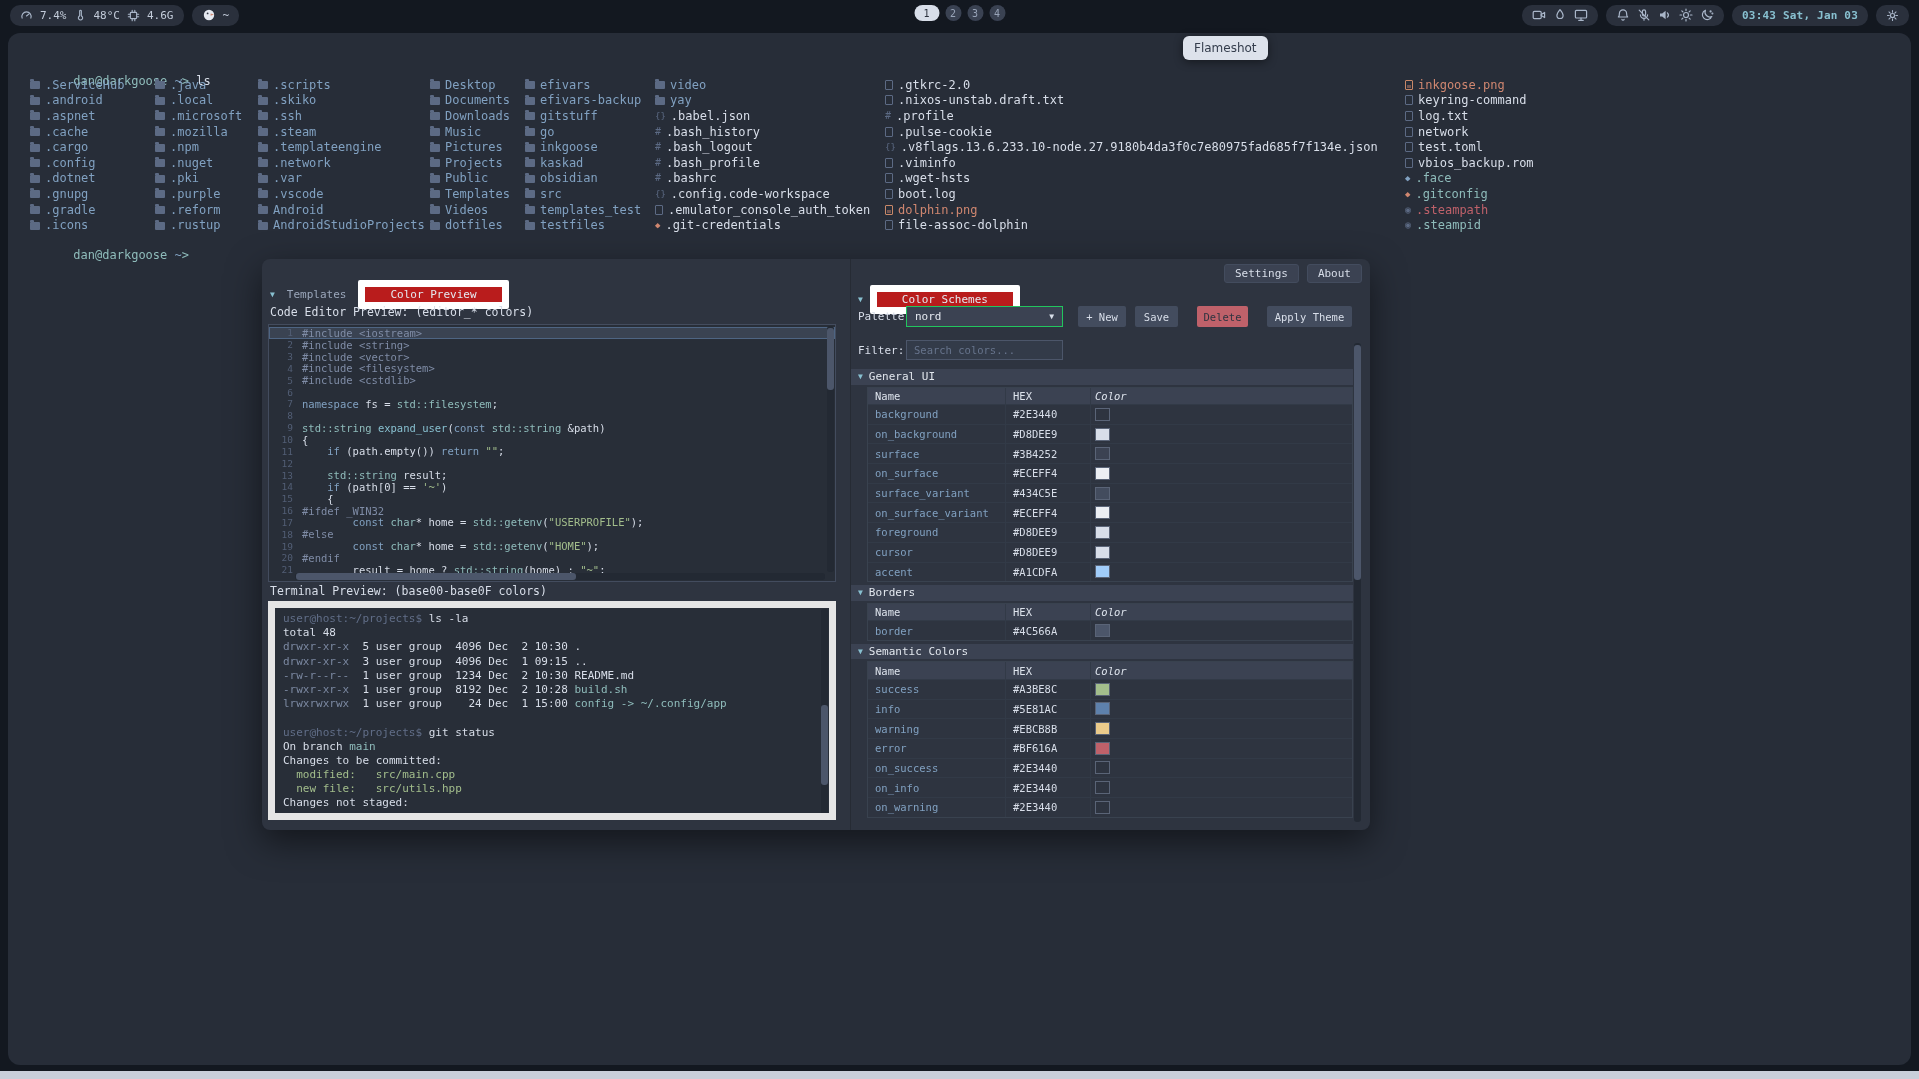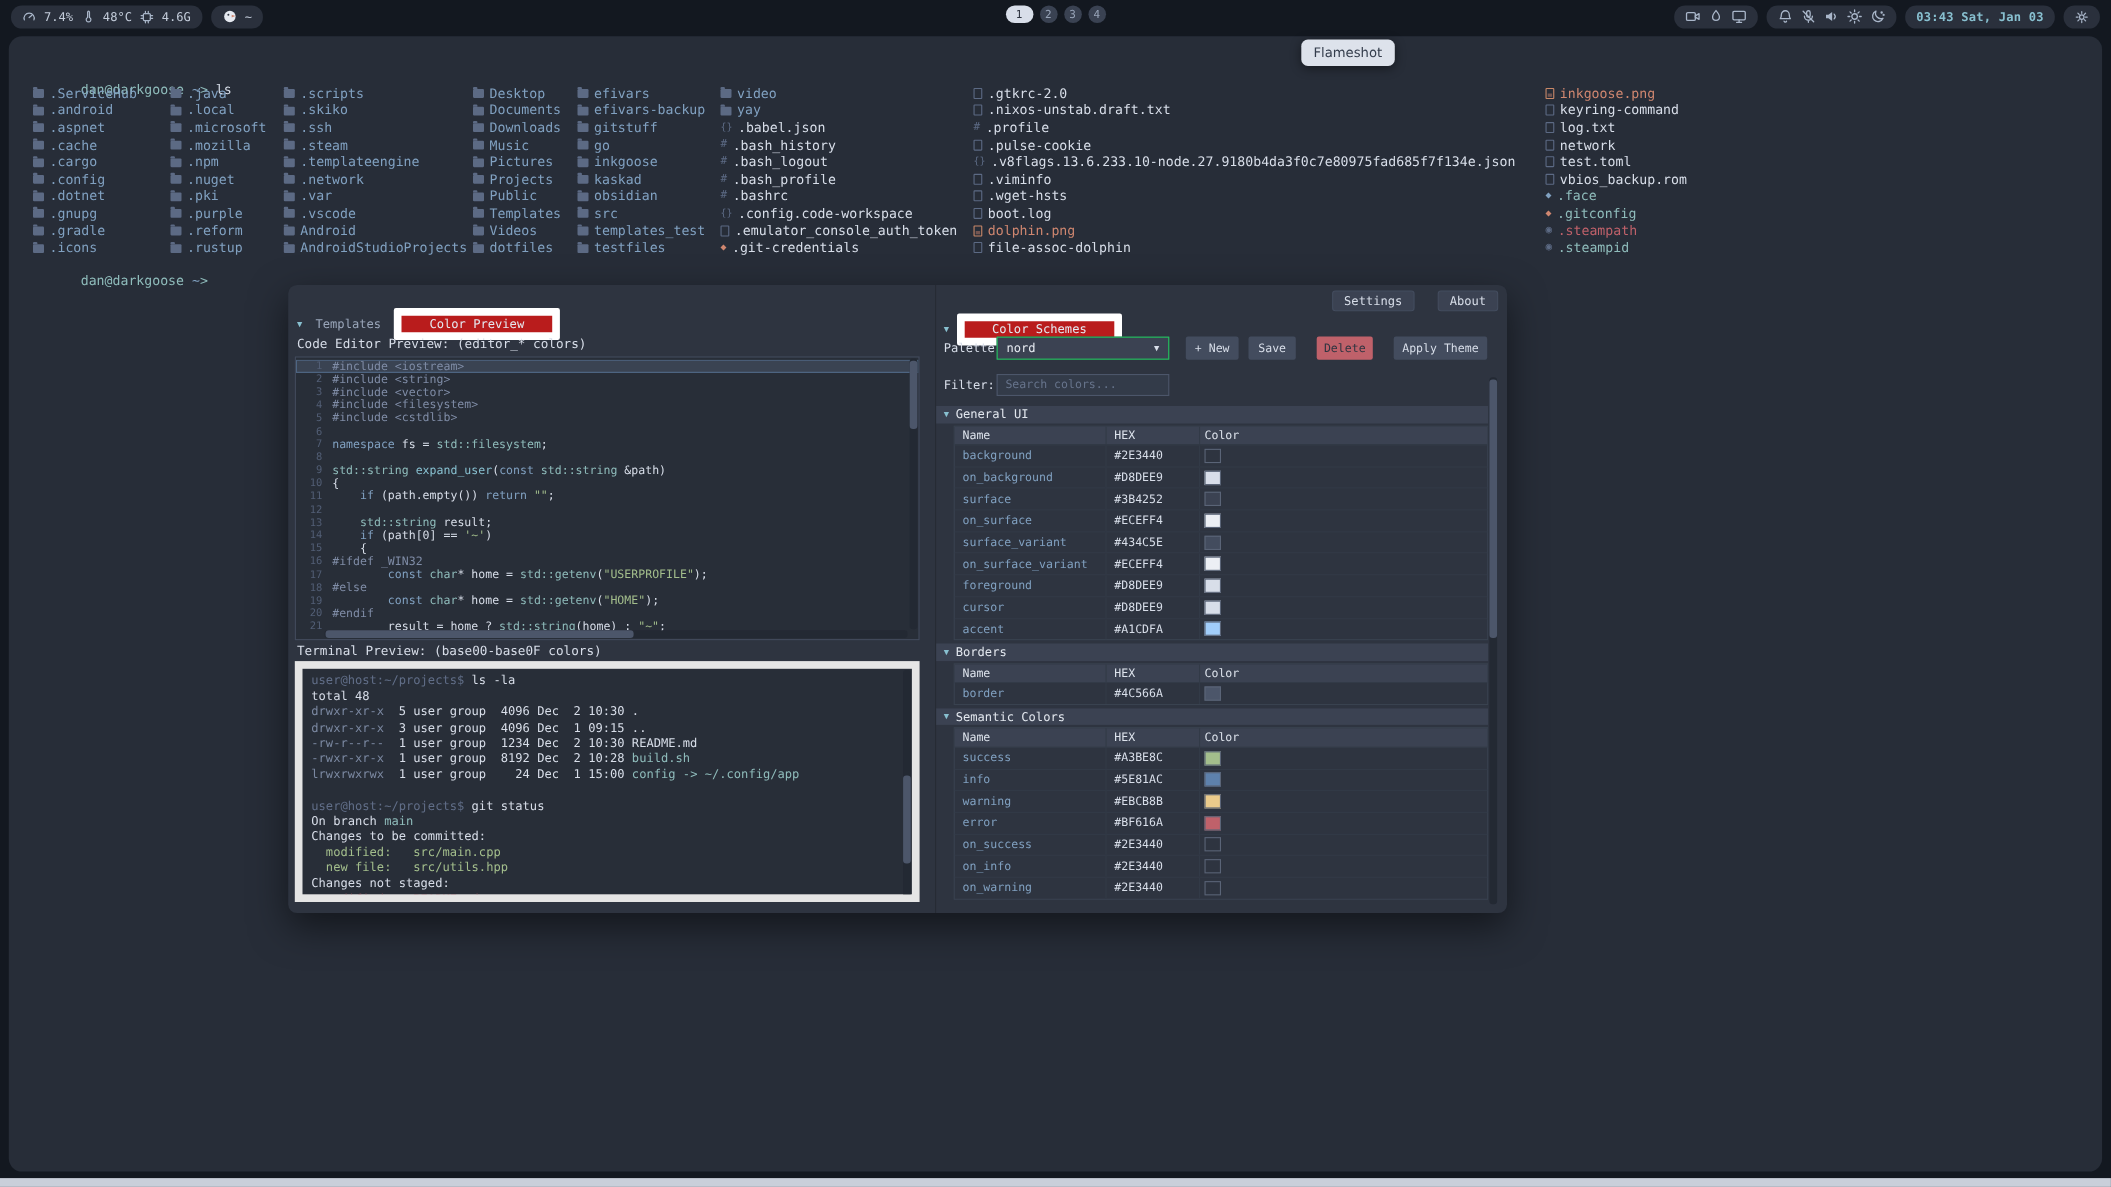--- a/index.html
+++ b/index.html
@@ -47,21 +47,21 @@
   .i-img::after{content:"";position:absolute;left:1px;bottom:1px;width:4px;height:3px;background:rgba(208,135,112,.45);}
   .i-code,.i-hash,.i-git,.i-diam,.i-steam{color:#5c6a84;font-size:9px;line-height:10px;}
   .i-hash{font-size:10px;}
   .i-git{color:#d08770;}
   .i-diam{color:#81a1c1;}
   .i-steam{font-size:10px;}
 
   
   .window{position:absolute;left:254px;top:226px;width:1108px;height:571px;background:#2e3440;
     border-radius:8px;box-shadow:0 12px 34px rgba(0,0,0,.5);overflow:hidden;}
-  .win-actions{position:absolute;top:5px;right:8px;display:flex;gap:21px;z-index:5;}
+  .win-actions{position:absolute;top:5px;right:8px;display:flex;gap:8px;z-index:5;}
   .wbtn{background:#3b4252;color:#d8dee9;font-size:11px;font-family:inherit;padding:2px 10px;
     border-radius:3px;border:1px solid #434c5e;cursor:pointer;}
   .tri{color:#88c0d0;font-size:8px;cursor:pointer;}
   .tab-active{border:7px solid #ffffff;background:#b91c1c;color:#e5e9f0;padding:1px 25px;border-radius:2px;cursor:pointer;}
   .tab-plain{cursor:pointer;}
 
   .panel-left{position:absolute;left:6px;top:0;width:568px;height:100%;}
   .tabs{position:absolute;left:2px;top:26px;height:18px;display:flex;align-items:center;gap:12px;
     font-size:11px;color:#9aa6ba;}
   .plabel{position:absolute;left:2px;font-size:11.5px;color:#d8dee9;}
@@ -106,21 +106,21 @@
     font-family:inherit;outline:none;}
   .filter-input::placeholder{color:#67748c;}
 
   .sections{position:absolute;left:0;top:110px;width:502px;height:461px;overflow:hidden;}
   .sec-head{height:15.5px;background:#3b4252;display:flex;align-items:center;gap:6px;padding-left:7px;
     font-size:11px;color:#e2e7ee;margin-bottom:2px;cursor:pointer;}
   .sec-table{margin-left:16px;border:1px solid #39424f;margin-bottom:3px;}
   .thead{display:flex;height:16.5px;background:#3b4252;}
   .trow{display:flex;height:19.7px;box-sizing:border-box;border-top:1px solid #323a47;cursor:pointer;}
   .cell{display:flex;align-items:center;padding-left:7px;border-right:1px solid #323a47;box-sizing:border-box;}
-  .c-namecol{width:138px;}  .c-hexcol{width:85px;}  .c-colorcol{flex:1;border-right:none;padding-left:4px;}
+  .c-namecol{width:138px;}  .c-hexcol{width:85px;}  .c-colorcol{flex:1;border-right:none;padding-left:4px;font-style:italic;}
   .thead .cell{font-size:10.5px;color:#dde3ec;}
   .trow .c-namecol{color:#81a1c1;font-size:10.5px;}
   .trow .c-hexcol{color:#d8dee9;font-size:10.5px;}
   .swatch{width:15px;height:13px;border:1px solid #5a6477;box-sizing:border-box;cursor:pointer;}
 </style>
 </head>
 <body>
 
 <div id="screen">
 

